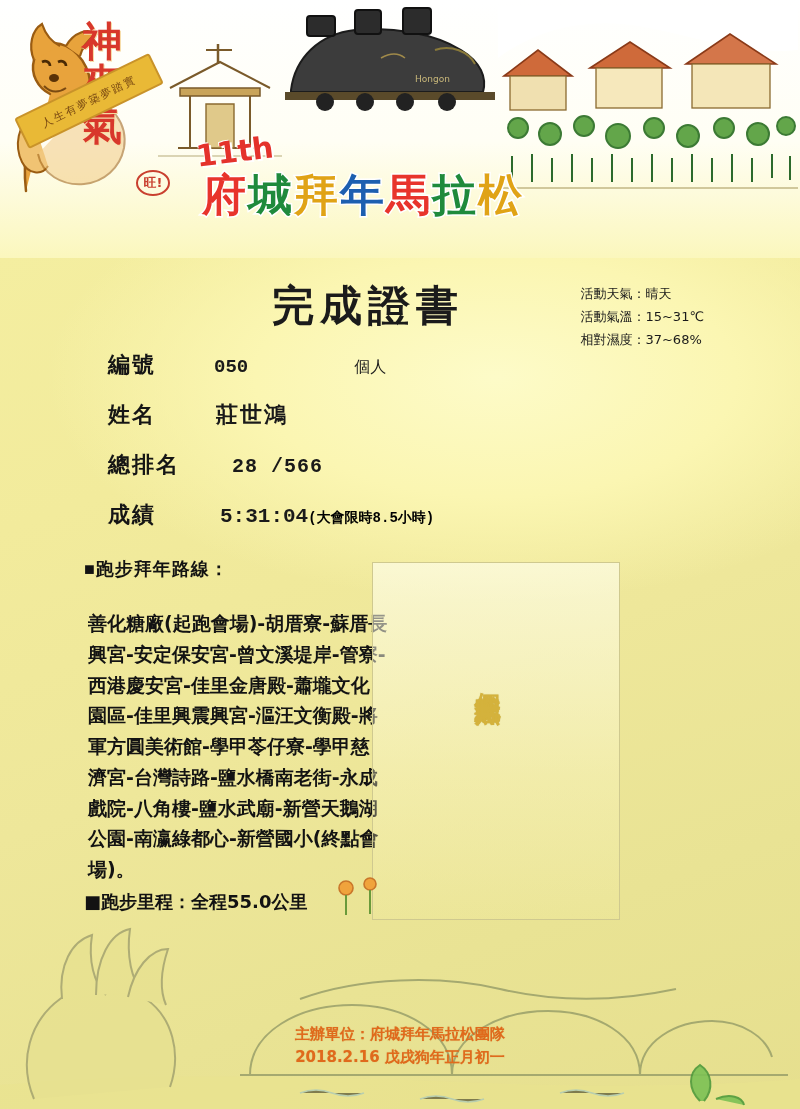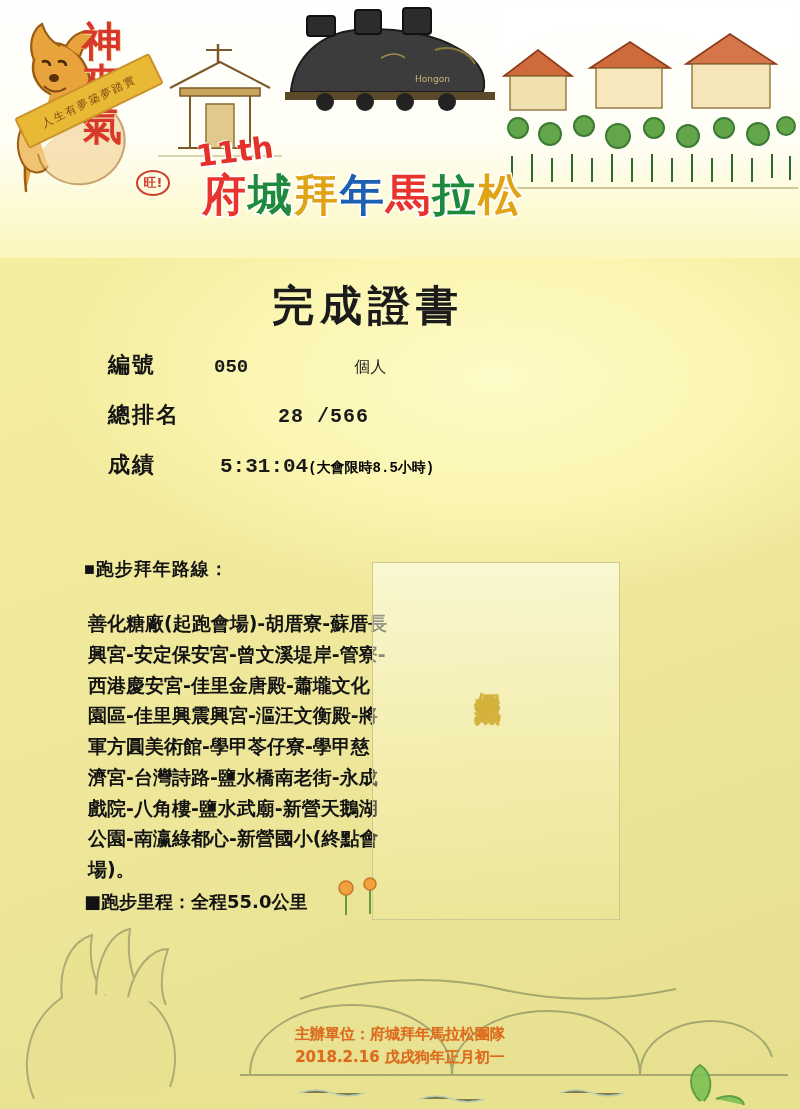--- a/index.html
+++ b/index.html
@@ -113,21 +113,21 @@
   .f-label {
     font-size: 22px; font-weight: 700; letter-spacing: 2px; color: #151515;
     min-width: 96px;
   }
   .f-value {
     font-size: 19px; color: #1a1a1a; font-weight: 600;
   }
   .row-num .f-value { margin-left: 10px; }
   .row-num .f-type { margin-left: 106px; font-size: 16px; color: #1d1d1d; }
   .row-name .f-value { margin-left: 12px; font-size: 22px; letter-spacing: 2px; }
-  .row-rank .f-value { margin-left: 74px; font-size: 20px; letter-spacing: 1px; }
+  .row-rank .f-value { margin-left: 28px; font-size: 20px; letter-spacing: 1px; }
   .row-time .f-value { margin-left: 16px; font-size: 21px; }
   .row-time .f-note { font-size: 14px; font-weight: 700; }
 
   
   .route-head {
     position: absolute; left: 84px; top: 557px;
     font-size: 18px; font-weight: 700; letter-spacing: 1px; color: #121212;
     font-family: Liberation Sans, sans-serif;
   }
   .route-body {
@@ -263,26 +263,35 @@
     <div class="logo">
       <div class="logo-11th">11th</div>
       <div class="logo-row2">
         <b class="c1">府</b><b class="c2">城</b><b class="c4">拜</b><b class="c3">年</b><b class="c1">馬</b><b class="c2">拉</b><b class="c4">松</b>
       </div>
     </div>
   </div>
 
   <div class="cert-title">完成證書</div>
 
+  <div class="weather">
+    <div>活動天氣：晴天</div>
+    <div>活動氣溫：15~31℃</div>
+    <div>相對濕度：37~68%</div>
+  </div>
 
   <div class="fields">
     <div class="field-row row-num">
       <span class="f-label">編號</span>
       <span class="f-value">050</span>
       <span class="f-type">個人</span>
+    </div>
+    <div class="field-row row-name">
+      <span class="f-label">姓名</span>
+      <span class="f-value">莊世鴻</span>
     </div>
     <div class="field-row row-rank">
       <span class="f-label">總排名</span>
       <span class="f-value">28 /566</span>
     </div>
     <div class="field-row row-time">
       <span class="f-label">成績</span>
       <span class="f-value">5:31:04</span>
       <span class="f-note">(大會限時8.5小時)</span>
     </div>

